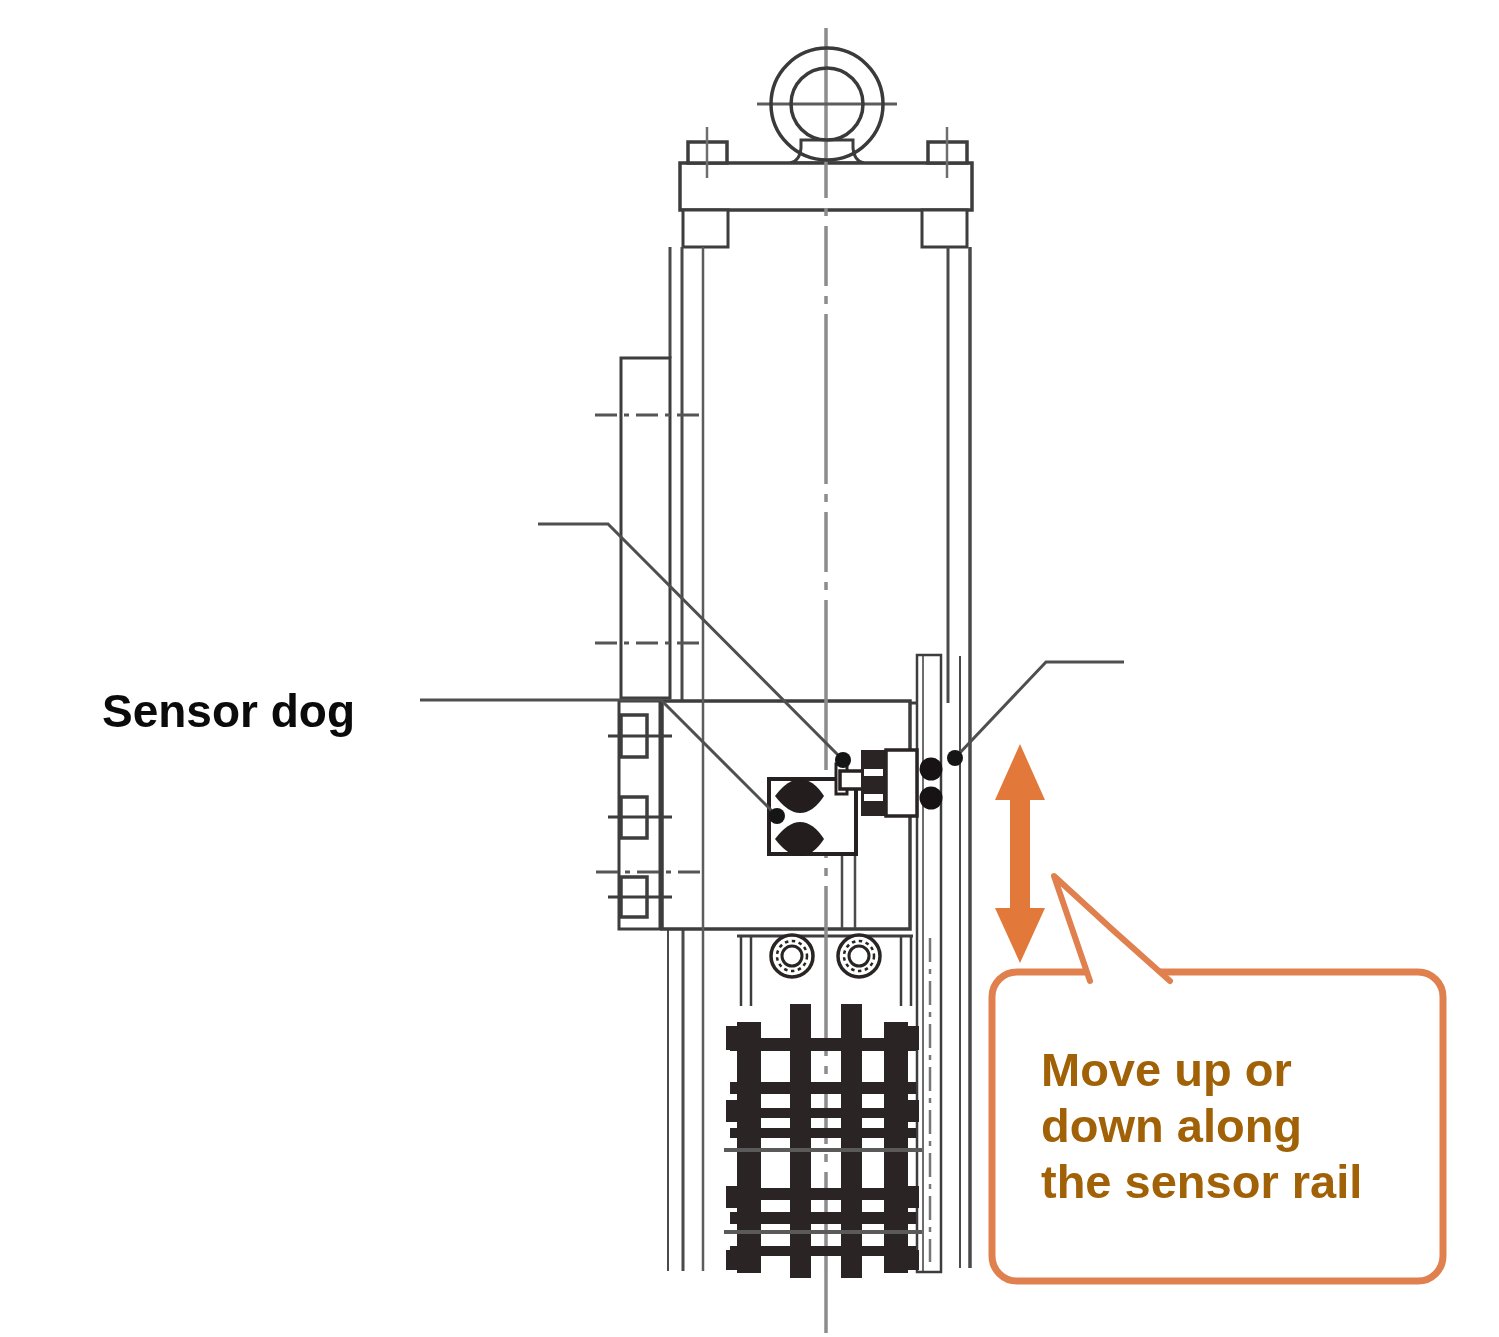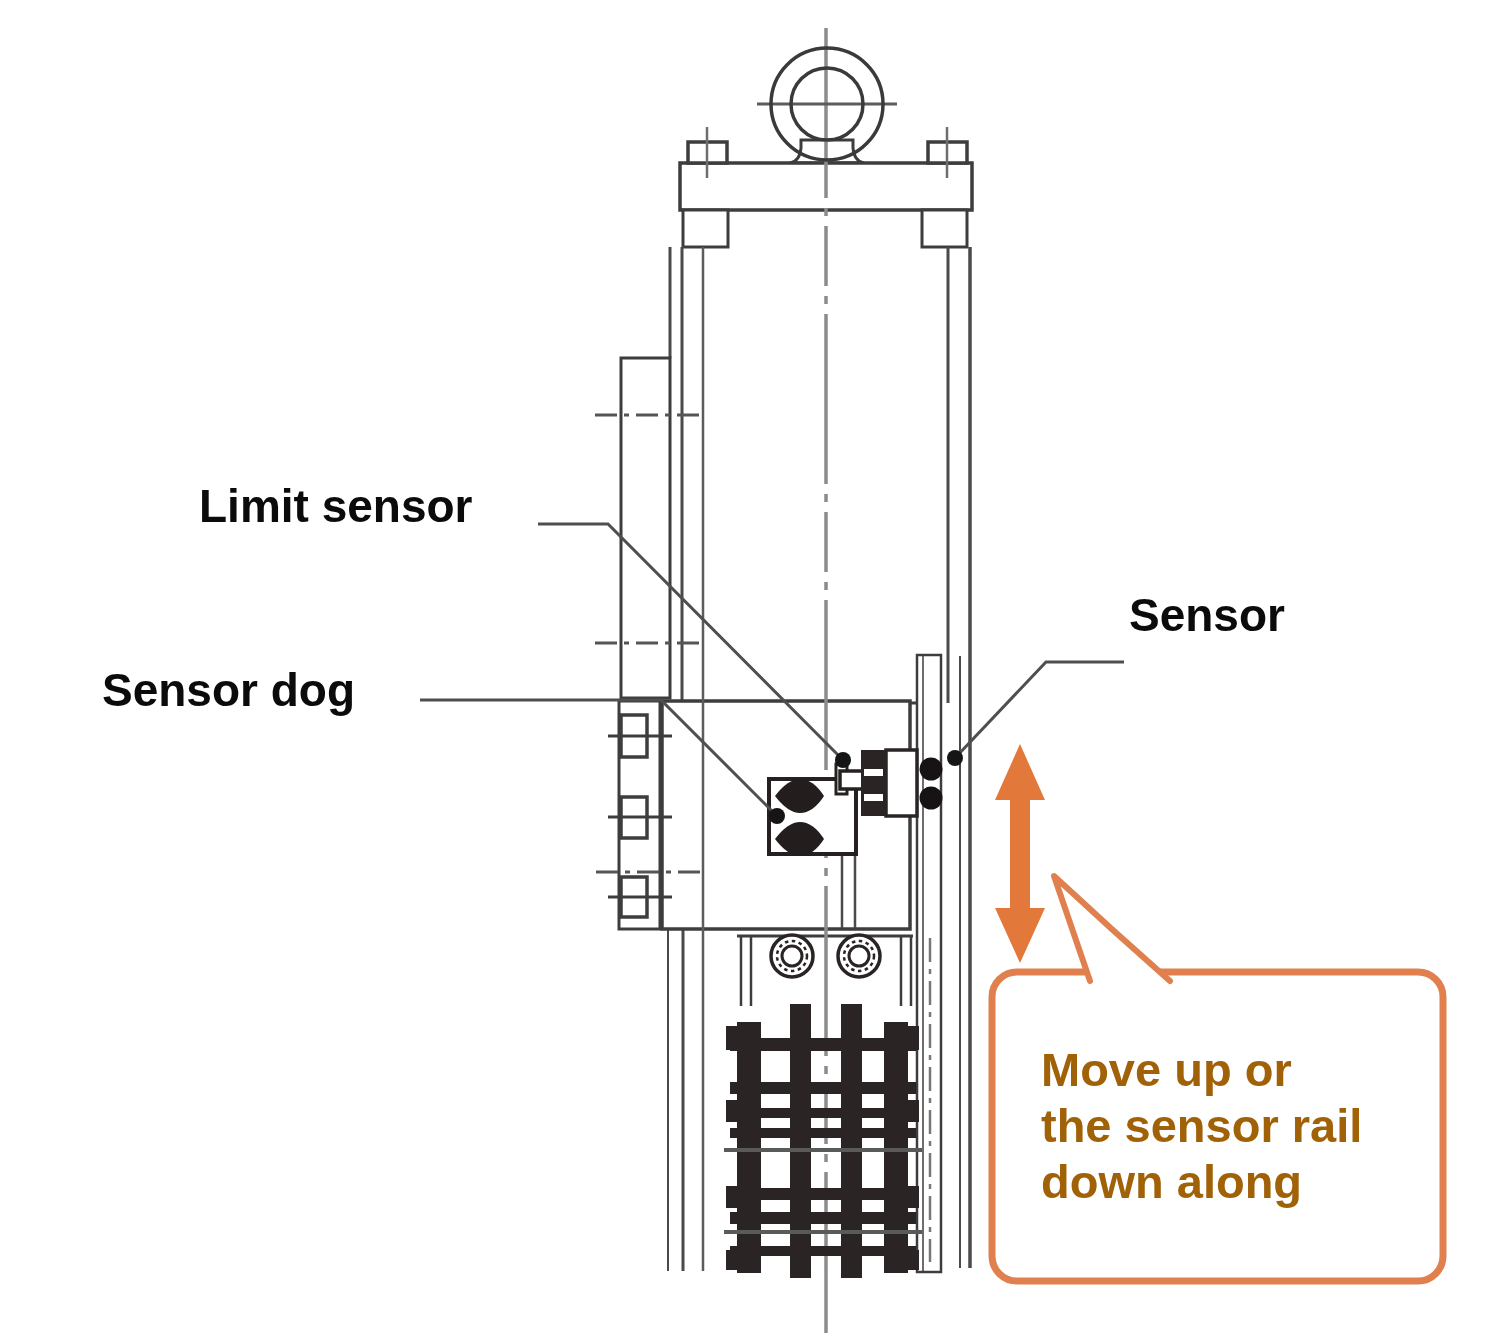--- a/index.html
+++ b/index.html
@@ -6,21 +6,21 @@
   .stage{
     position:relative;width:1499px;height:1337px;background:#ffffff;overflow:hidden;
     font-family:"Liberation Sans",sans-serif;
   }
   .stage svg{position:absolute;left:0;top:0;}
   .lbl{
     position:absolute;font-weight:700;color:#0b0b0b;white-space:nowrap;
     font-family:"Liberation Sans",sans-serif;
   }
   .lbl-limit{left:199px;top:479px;font-size:46px;}
-  .lbl-dog{left:102px;top:663px;font-size:46px;text-align:center;}
+  .lbl-dog{left:102px;top:684px;font-size:46px;text-align:center;}
   .lbl-mount{left:1129px;top:586px;font-size:46px;line-height:58px;}
   .lbl-callout{left:1041px;top:1042px;font-size:47px;line-height:56px;color:#a16207;}
 </style>
 </head>
 <body>
 
 <div class="stage">
 
 <svg width="1499" height="1337" viewBox="0 0 1499 1337">
 
@@ -152,27 +152,25 @@
   </g>
 
   <path fill="#e2793b" d="M1020 744 L1045 800 L1030 800 L1030 908 L1045 908 L1020 963 L995 908 L1010 908 L1010 800 L995 800 Z"></path>
 
   <g>
     <rect x="992" y="972" width="451" height="309" rx="25" fill="#ffffff" stroke="#e0804e" stroke-width="7"></rect>
     <path d="M1090 981 Q1072 928 1054 876 Q1112 930 1170 981" fill="#ffffff" stroke="#e0804e" stroke-width="6" stroke-linejoin="round" stroke-linecap="round"></path>
   </g>
 </svg>
 
-  <div class="lbl lbl-limit">Limit sensor</div>
 
   <div class="lbl lbl-dog">Sensor dog</div>
 
   <div class="lbl lbl-mount">
-    <div>Sensor</div>
   </div>
 
   <div class="lbl lbl-callout">
     <div>Move up or</div>
+    <div>down along</div>
     <div>the sensor rail</div>
-    <div>down along</div>
   </div>
 
 </div>
 
 </body></html>

